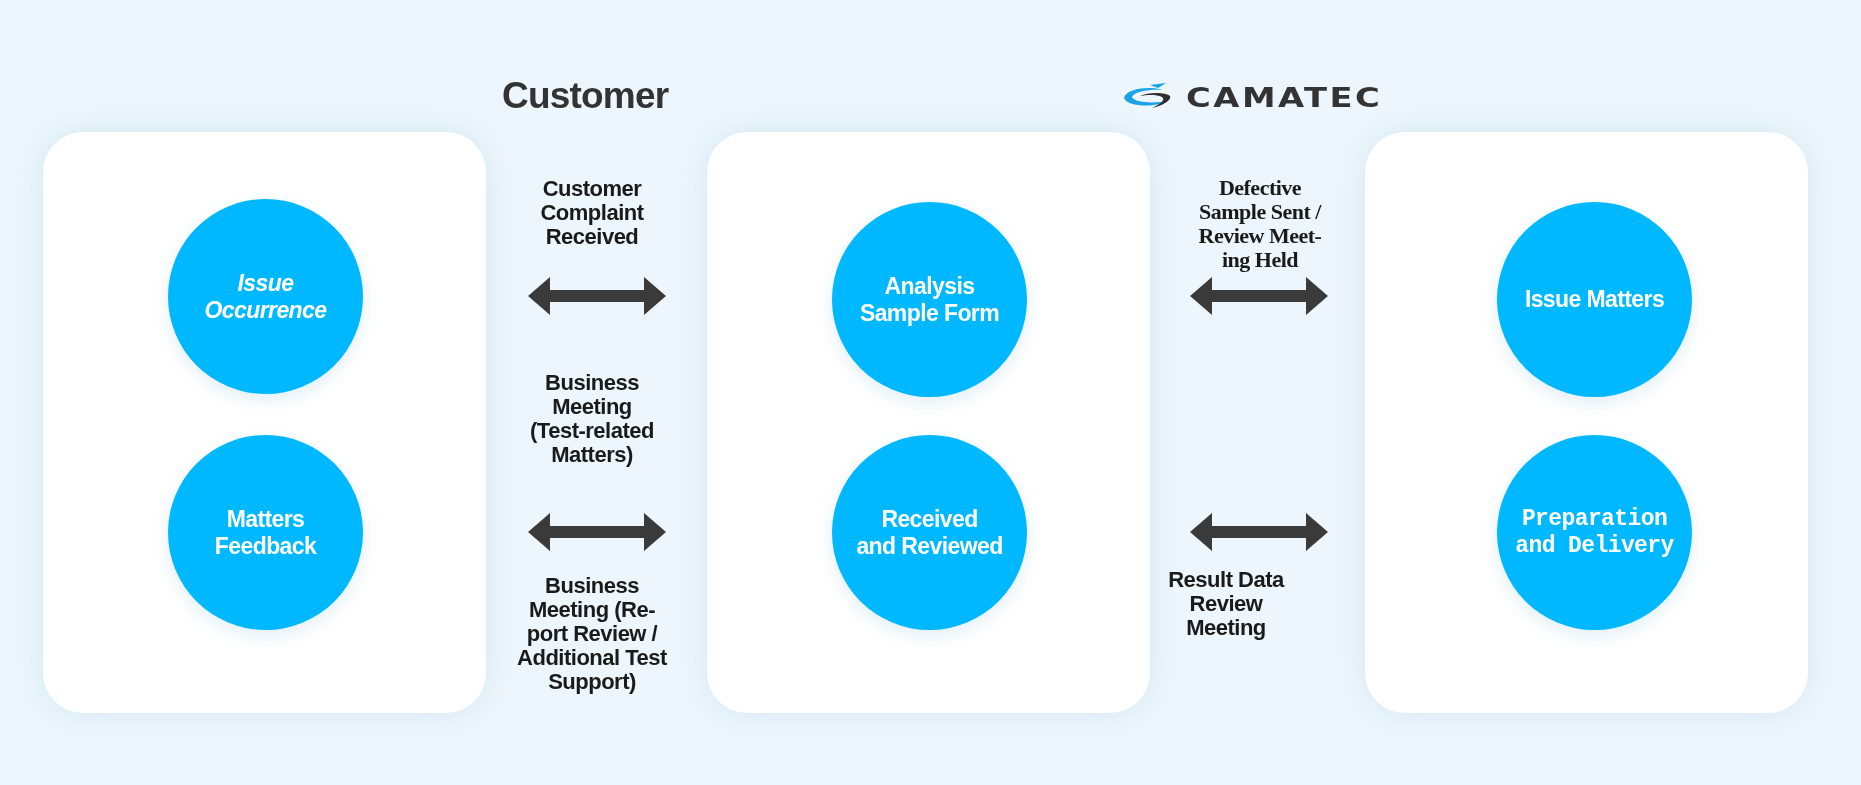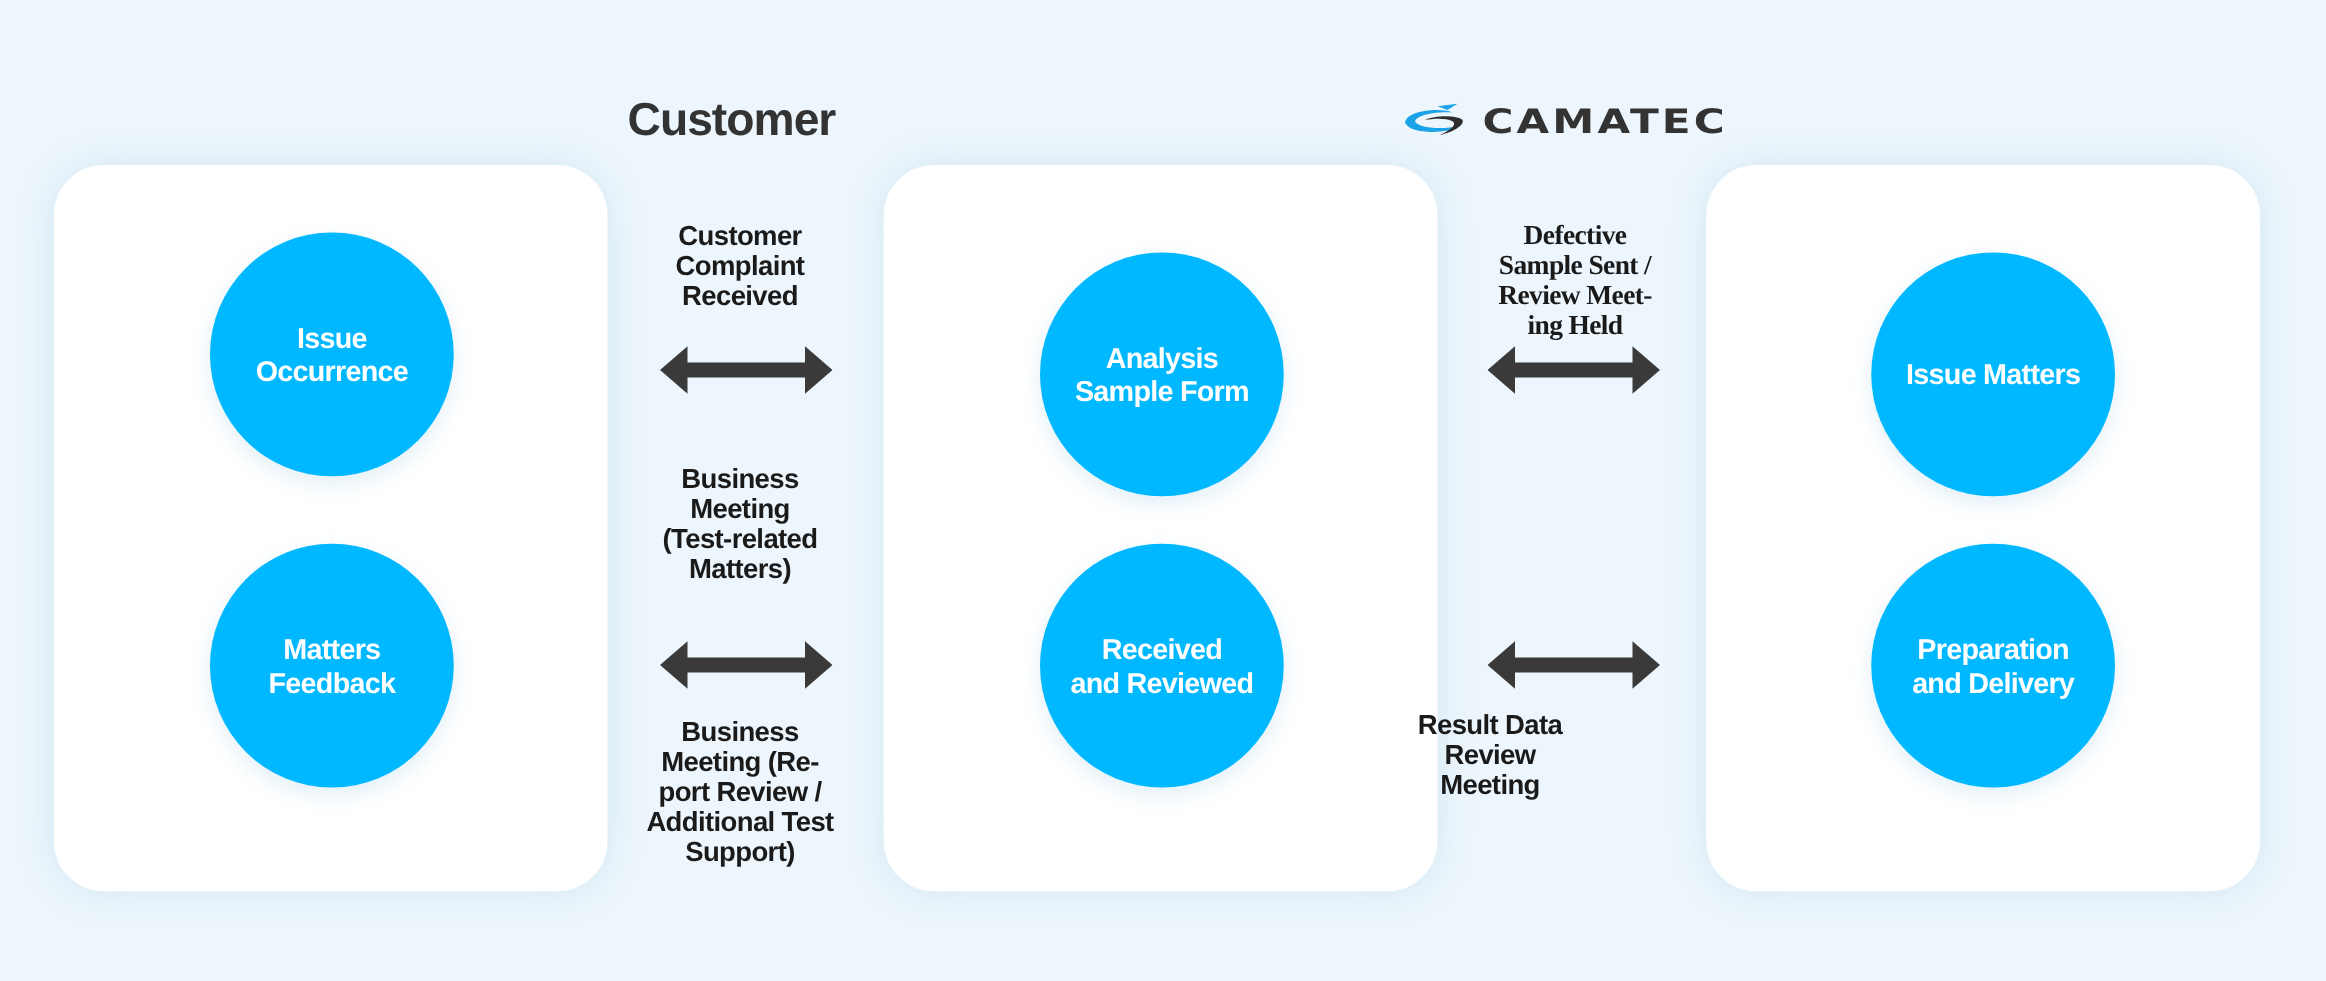--- a/index.html
+++ b/index.html
@@ -57,52 +57,52 @@
     <path d="M18 14 C 26 10, 44 10, 48 14 C 50 18, 40 24, 30 26 C 38 22, 44 18, 40 15 C 34 12, 24 13, 18 14 Z" fill="#2e2e2e"></path>
     <path d="M28 3 L44 1 L36 6 Z" fill="#1aa3e8"></path>
   </svg>
   <span class="logo-text">CAMATEC</span>
 </div>
 
 <div class="card" id="card-customer"></div>
 <div class="card" id="card-middle"></div>
 <div class="card" id="card-camatec"></div>
 
-<div class="circle" style="left:168px; top:186px;">Issue
+<div class="circle" style="left:168px; top:199px;font-style:italic;">Issue
 Occurrence</div>
 <div class="circle" style="left:168px; top:435px;">Matters
 Feedback</div>
 
 <div class="circle" style="left:832px; top:202px;">Analysis
 Sample Form</div>
 <div class="circle" style="left:832px; top:435px;">Received
 and Reviewed</div>
 
 <div class="circle" style="left:1497px; top:202px;">Issue Matters</div>
-<div class="circle" style="left:1497px; top:435px;">Preparation
+<div class="circle" style="left:1497px; top:435px;font-family:Liberation Mono, monospace;">Preparation
 and Delivery</div>
 
 <div class="label" style="left:492px; width:200px; top:177px;">Customer
 Complaint
 Received</div>
 <div class="label" style="left:492px; width:200px; top:371px;">Business
 Meeting
 (Test-related
 Matters)</div>
 <div class="label" style="left:492px; width:200px; top:574px;">Business
 Meeting (Re-
 port Review /
 Additional Test
 Support)</div>
 
 <div class="label" style="left:1158px; width:204px; top:176px;font-family:Liberation Serif, serif;">Defective
 Sample Sent /
 Review Meet-
 ing Held</div>
-<div class="label" style="left:1090px; width:204px; top:568px;">Result Data
+<div class="label" style="left:1124px; width:204px; top:568px;">Result Data
 Review
 Meeting</div>
 
 <svg class="arrow" style="left:528px; top:276px;" viewBox="0 0 138 40">
   <path d="M0 20 L22 1 L22 14 L116 14 L116 1 L138 20 L116 39 L116 26 L22 26 L22 39 Z" fill="#3a3a3a"></path>
 </svg>
 <svg class="arrow" style="left:528px; top:512px;" viewBox="0 0 138 40">
   <path d="M0 20 L22 1 L22 14 L116 14 L116 1 L138 20 L116 39 L116 26 L22 26 L22 39 Z" fill="#3a3a3a"></path>
 </svg>
 <svg class="arrow" style="left:1190px; top:276px;" viewBox="0 0 138 40">

